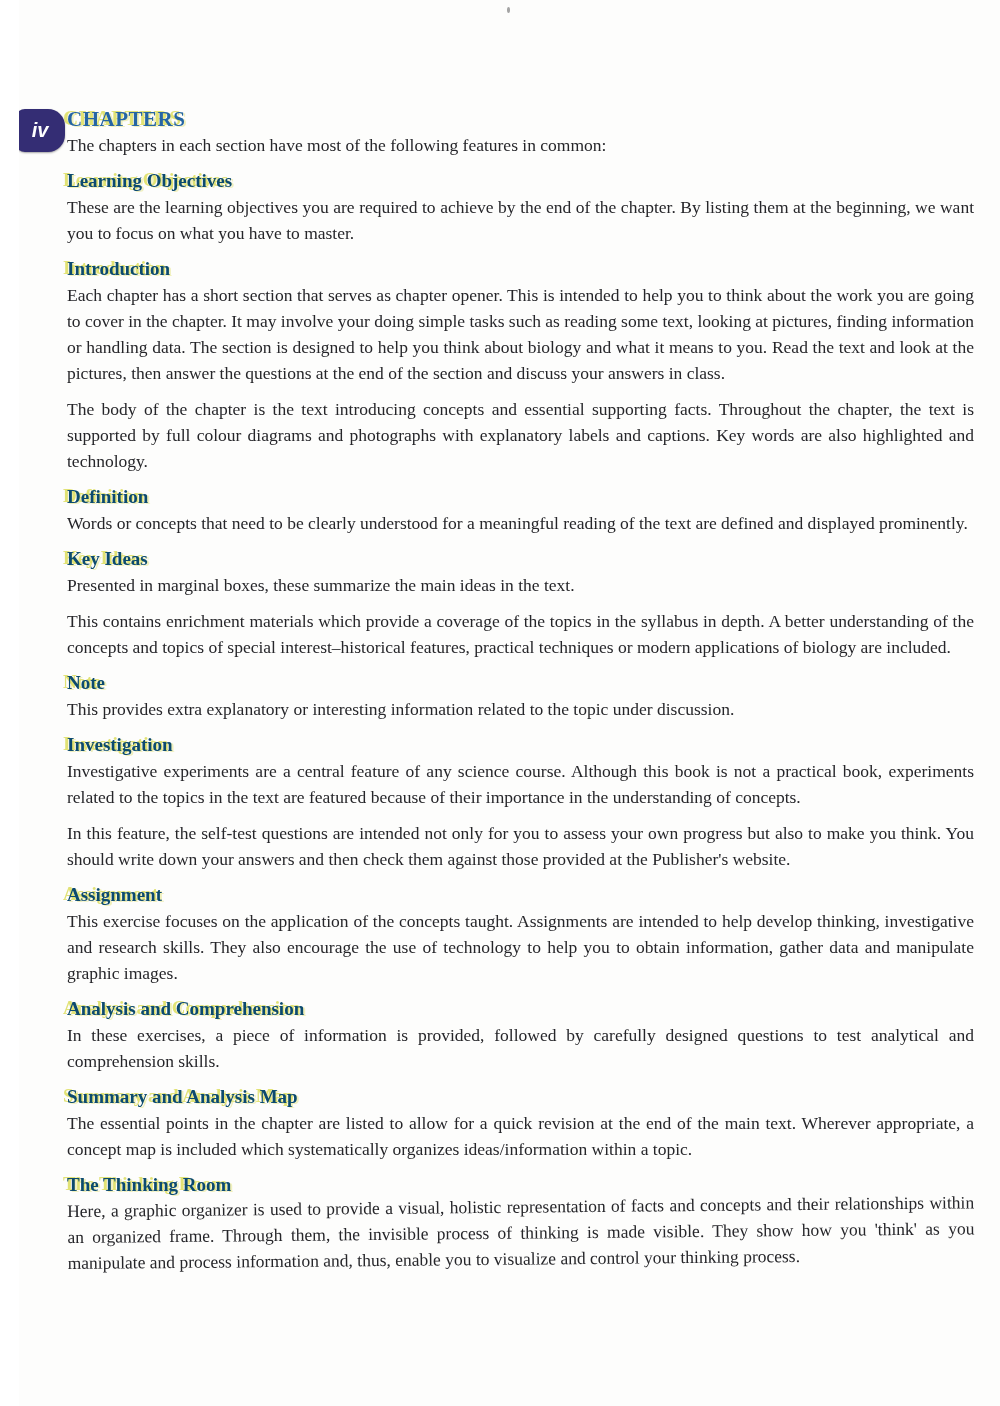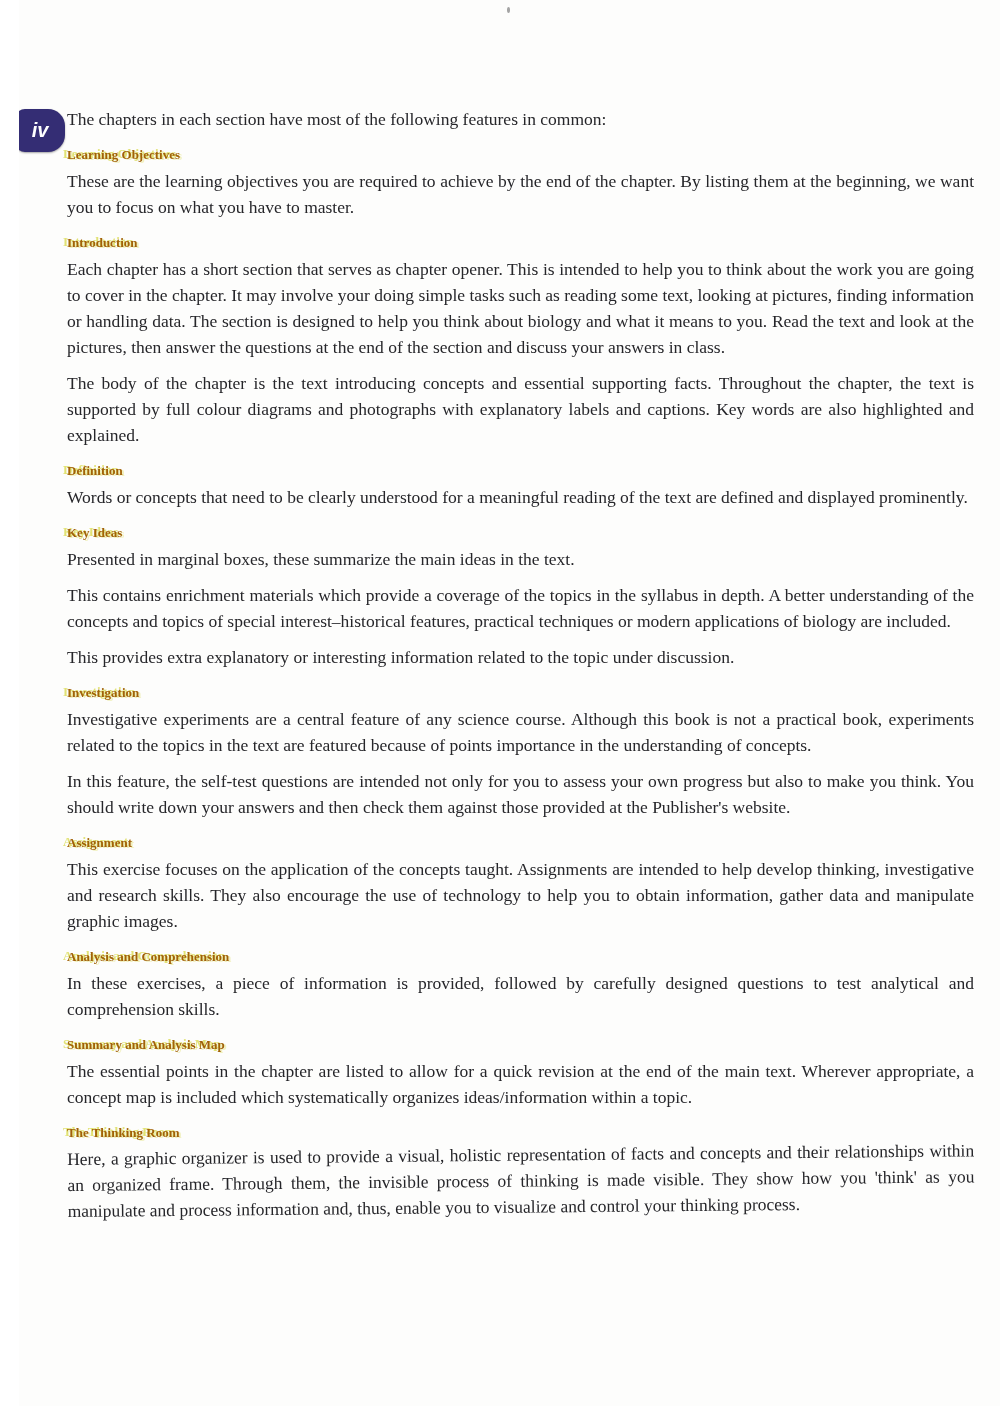--- a/index.html
+++ b/index.html
@@ -21,24 +21,24 @@
     letter-spacing: 0.5px;
     color: #2565a4;
     text-shadow: -4px -1px 0 rgba(223,224,110,0.95), 2px 1px 0 rgba(223,224,110,0.45);
   }
   .intro {
     font-size: 17.5px;
     line-height: 26px;
   }
   .section { margin-top: 10px; }
   .section-title {
-    font-size: 13px;
+    font-size: 19px;
     font-weight: bold;
     line-height: 26px;
-    color: #a16207;
+    color: #0c4a6e;
     text-shadow: -4px -1px 0 rgba(223,224,110,0.95), 2px 1px 0 rgba(223,224,110,0.45);
     font-family: Liberation Serif, serif;
   }
   .section-body {
     font-size: 17.5px;
     line-height: 26px;
     text-align: justify;
   }
   .section-skew .section-body {
     transform: rotate(-0.55deg);
@@ -79,57 +79,59 @@
 <div class="page">
 
   <span class="scan-dot"></span>
 
   <div class="page-tab">
     <span>iv</span>
   </div>
 
   <div class="content">
 
+    <div class="doc-heading">CHAPTERS</div>
     <div class="intro">The chapters in each section have most of the following features in common:</div>
 
     <div class="section">
       <div class="section-title">Learning Objectives</div>
       <div class="section-body">These are the learning objectives you are required to achieve by the end of the chapter. By listing them at the beginning, we want you to focus on what you have to master.</div>
     </div>
 
     <div class="section">
       <div class="section-title">Introduction</div>
       <div class="section-body">Each chapter has a short section that serves as chapter opener. This is intended to help you to think about the work you are going to cover in the chapter. It may involve your doing simple tasks such as reading some text, looking at pictures, finding information or handling data. The section is designed to help you think about biology and what it means to you. Read the text and look at the pictures, then answer the questions at the end of the section and discuss your answers in class.</div>
     </div>
 
     <div class="section">
-      <div class="section-body">The body of the chapter is the text introducing concepts and essential supporting facts. Throughout the chapter, the text is supported by full colour diagrams and photographs with explanatory labels and captions. Key words are also highlighted and explained.</div>
+      <div class="section-body">The body of the chapter is the text introducing concepts and essential supporting facts. Throughout the chapter, the text is supported by full colour diagrams and photographs with explanatory labels and captions. Key words are also highlighted and technology.</div>
     </div>
 
     <div class="section">
       <div class="section-title">Definition</div>
       <div class="section-body">Words or concepts that need to be clearly understood for a meaningful reading of the text are defined and displayed prominently.</div>
     </div>
 
     <div class="section">
       <div class="section-title">Key Ideas</div>
       <div class="section-body">Presented in marginal boxes, these summarize the main ideas in the text.</div>
     </div>
 
     <div class="section">
       <div class="section-body">This contains enrichment materials which provide a coverage of the topics in the syllabus in depth. A better understanding of the concepts and topics of special interest–historical features, practical techniques or modern applications of biology are included.</div>
     </div>
 
     <div class="section">
+      <div class="section-title">Note</div>
       <div class="section-body">This provides extra explanatory or interesting information related to the topic under discussion.</div>
     </div>
 
     <div class="section">
       <div class="section-title">Investigation</div>
-      <div class="section-body">Investigative experiments are a central feature of any science course. Although this book is not a practical book, experiments related to the topics in the text are featured because of points importance in the understanding of concepts.</div>
+      <div class="section-body">Investigative experiments are a central feature of any science course. Although this book is not a practical book, experiments related to the topics in the text are featured because of their importance in the understanding of concepts.</div>
     </div>
 
     <div class="section">
       <div class="section-body">In this feature, the self-test questions are intended not only for you to assess your own progress but also to make you think. You should write down your answers and then check them against those provided at the Publisher's website.</div>
     </div>
 
     <div class="section">
       <div class="section-title">Assignment</div>
       <div class="section-body">This exercise focuses on the application of the concepts taught. Assignments are intended to help develop thinking, investigative and research skills. They also encourage the use of technology to help you to obtain information, gather data and manipulate graphic images.</div>
     </div>

